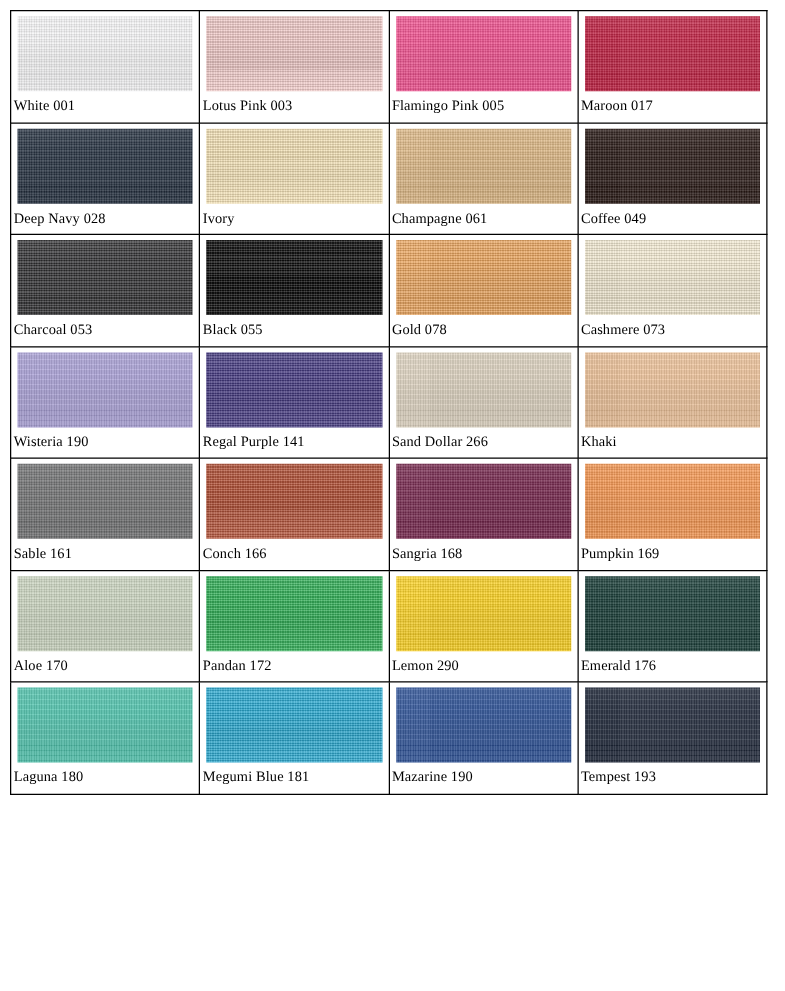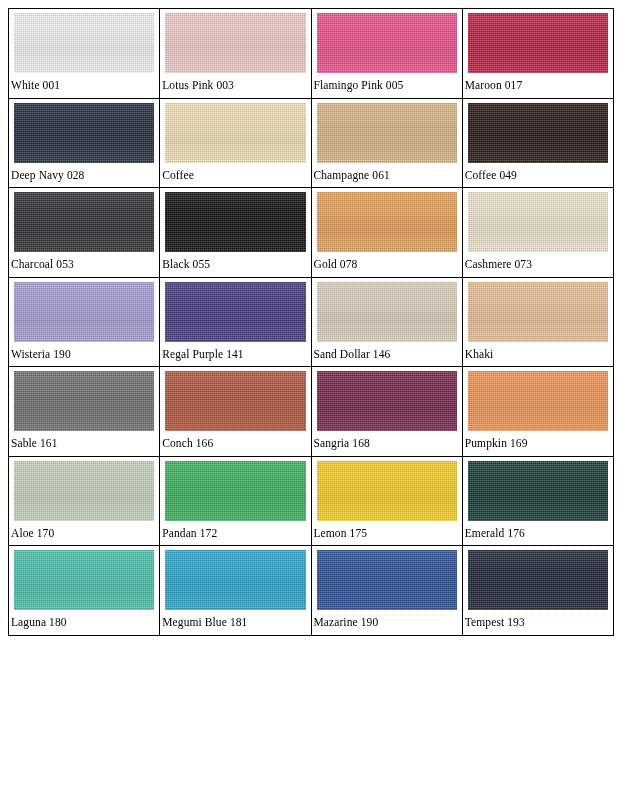--- a/index.html
+++ b/index.html
@@ -128,21 +128,21 @@
           <td class="swatch-cell">
             <div class="swatch-inner">
               <div class="swatch-color" style="background-color: rgb(30, 42, 58);"></div>
             </div>
             <div class="swatch-label">Deep Navy 028</div>
           </td>
           <td class="swatch-cell">
             <div class="swatch-inner">
               <div class="swatch-color" style="background-color: rgb(245, 227, 184);"></div>
             </div>
-            <div class="swatch-label">Coffee</div>
+            <div class="swatch-label">Ivory</div>
           </td>
           <td class="swatch-cell">
             <div class="swatch-inner">
               <div class="swatch-color" style="background-color: rgb(220, 182, 130);"></div>
             </div>
             <div class="swatch-label">Champagne 061</div>
           </td>
           <td class="swatch-cell">
             <div class="swatch-inner">
               <div class="swatch-color" style="background-color: rgb(36, 20, 16);"></div>
@@ -186,21 +186,21 @@
           <td class="swatch-cell">
             <div class="swatch-inner">
               <div class="swatch-color" style="background-color: rgb(69, 58, 128);"></div>
             </div>
             <div class="swatch-label">Regal Purple 141</div>
           </td>
           <td class="swatch-cell">
             <div class="swatch-inner">
               <div class="swatch-color" style="background-color: rgb(222, 211, 192);"></div>
             </div>
-            <div class="swatch-label">Sand Dollar 146</div>
+            <div class="swatch-label">Sand Dollar 266</div>
           </td>
           <td class="swatch-cell">
             <div class="swatch-inner">
               <div class="swatch-color" style="background-color: rgb(237, 193, 151);"></div>
             </div>
             <div class="swatch-label">Khaki</div>
           </td>
         </tr>
         <tr class="swatch-row">
           <td class="swatch-cell">
@@ -238,21 +238,21 @@
           <td class="swatch-cell">
             <div class="swatch-inner">
               <div class="swatch-color" style="background-color: rgb(55, 179, 92);"></div>
             </div>
             <div class="swatch-label">Pandan 172</div>
           </td>
           <td class="swatch-cell">
             <div class="swatch-inner">
               <div class="swatch-color" style="background-color: rgb(250, 208, 31);"></div>
             </div>
-            <div class="swatch-label">Lemon 175</div>
+            <div class="swatch-label">Lemon 290</div>
           </td>
           <td class="swatch-cell">
             <div class="swatch-inner">
               <div class="swatch-color" style="background-color: rgb(19, 56, 50);"></div>
             </div>
             <div class="swatch-label">Emerald 176</div>
           </td>
         </tr>
         <tr class="swatch-row">
           <td class="swatch-cell">

